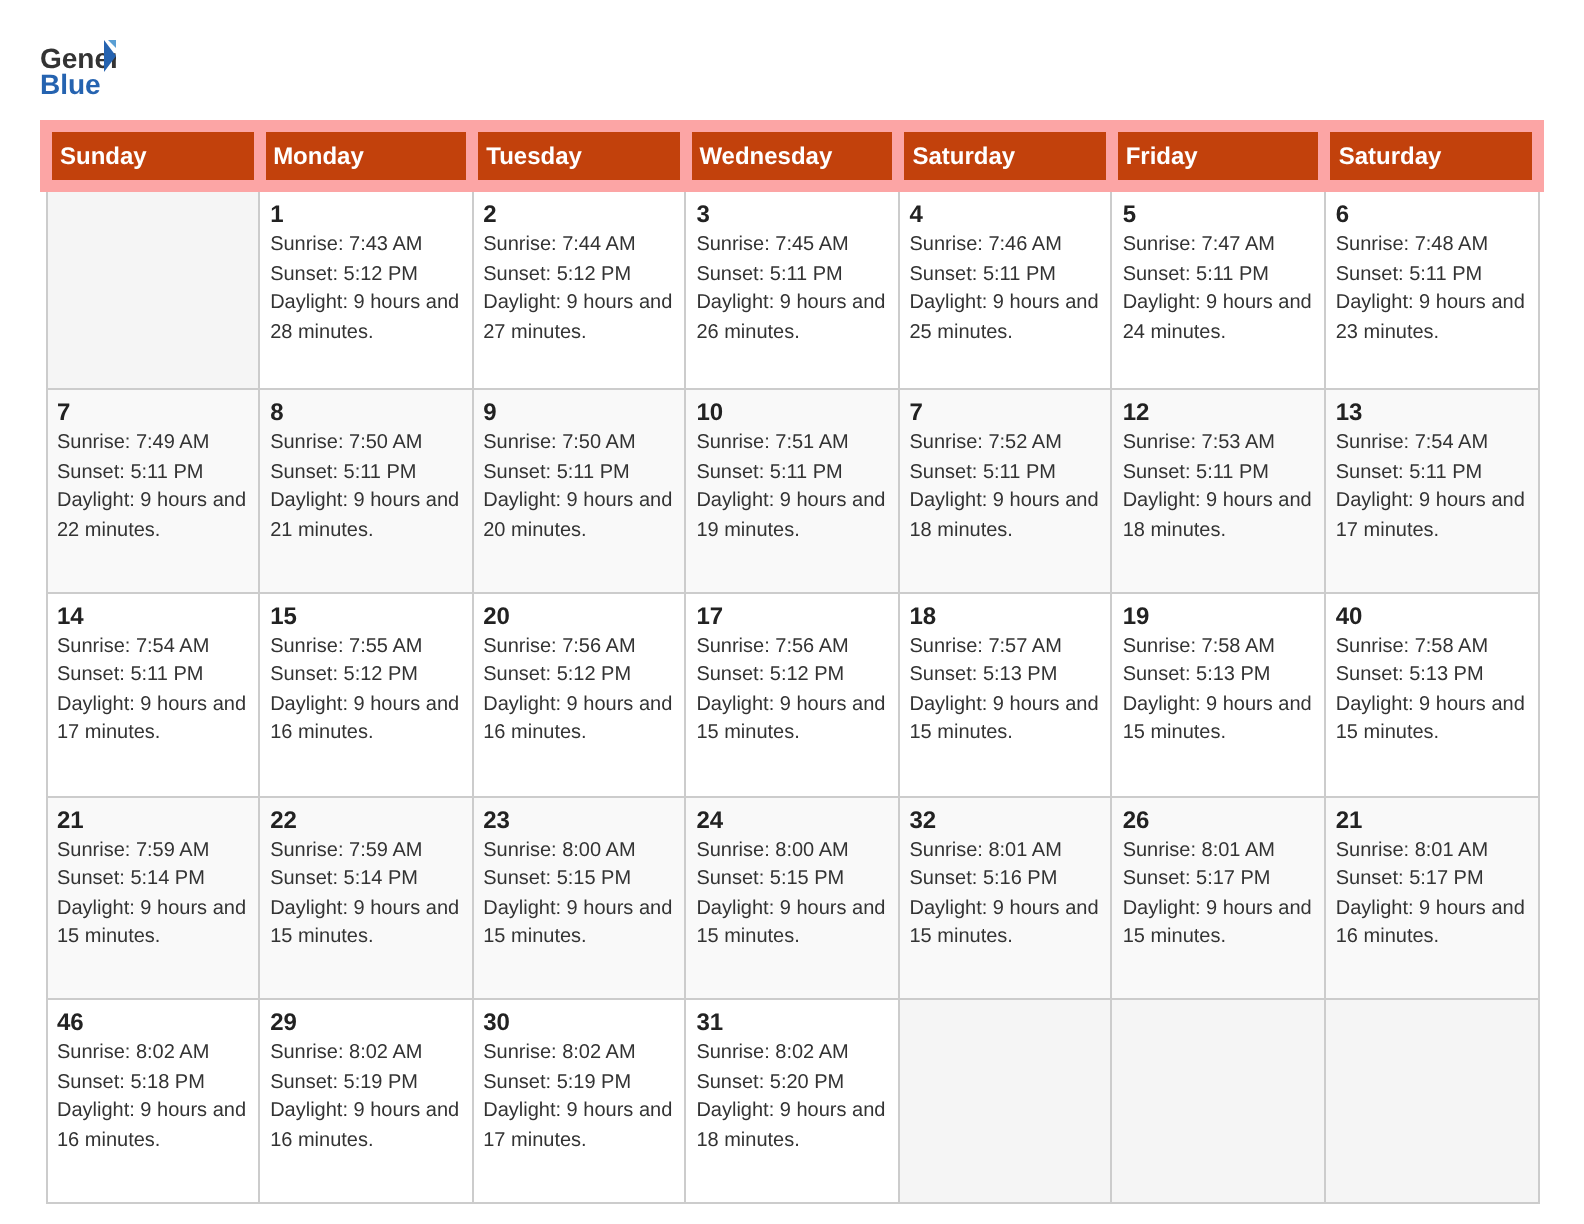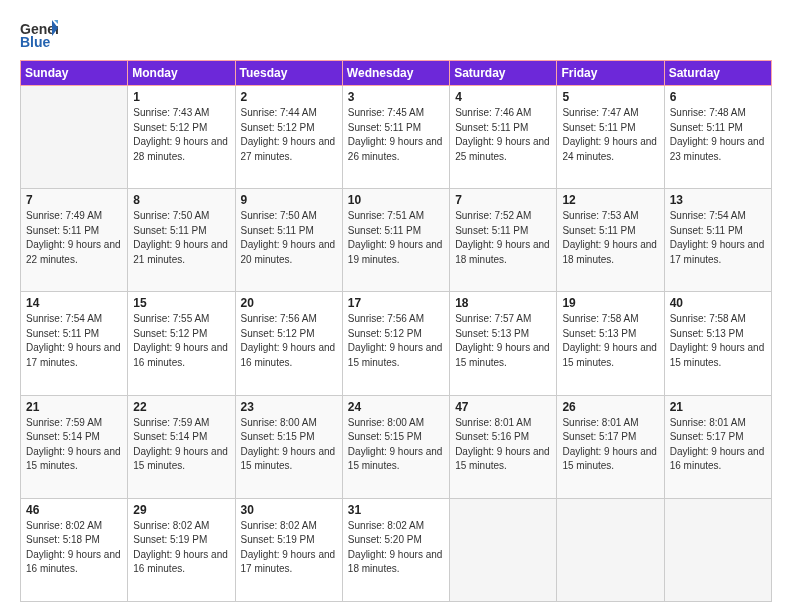--- a/index.html
+++ b/index.html
@@ -42,27 +42,27 @@
       color: #444;
       margin-top: 2px;
     }
     .calendar {
       border-collapse: collapse;
       width: 100%;
       flex: 1;
       table-layout: fixed;
     }
     .calendar thead th {
-      background: #6d28d9;
+      background: #c2410c;
       color: #fff;
       font-size: 12px;
       font-weight: bold;
       padding: 5px 4px;
       text-align: left;
-      border: 1px solid #fca5a5;
+      border: 6px solid #fca5a5;
     }
     .calendar tbody td {
       border: 1px solid #ccc;
       vertical-align: top;
       padding: 4px 5px;
       font-size: 10.5px;
       color: #333;
       height: 90px;
     }
     .calendar tbody td.empty {
@@ -219,21 +219,21 @@
           </td>
           <td>
             <span class="day-num">23</span>
             <div class="day-detail">Sunrise: 8:00 AM<br>Sunset: 5:15 PM<br>Daylight: 9 hours and 15 minutes.</div>
           </td>
           <td>
             <span class="day-num">24</span>
             <div class="day-detail">Sunrise: 8:00 AM<br>Sunset: 5:15 PM<br>Daylight: 9 hours and 15 minutes.</div>
           </td>
           <td>
-            <span class="day-num">47</span>
+            <span class="day-num">32</span>
             <div class="day-detail">Sunrise: 8:01 AM<br>Sunset: 5:16 PM<br>Daylight: 9 hours and 15 minutes.</div>
           </td>
           <td>
             <span class="day-num">26</span>
             <div class="day-detail">Sunrise: 8:01 AM<br>Sunset: 5:17 PM<br>Daylight: 9 hours and 15 minutes.</div>
           </td>
           <td>
             <span class="day-num">21</span>
             <div class="day-detail">Sunrise: 8:01 AM<br>Sunset: 5:17 PM<br>Daylight: 9 hours and 16 minutes.</div>
           </td>

